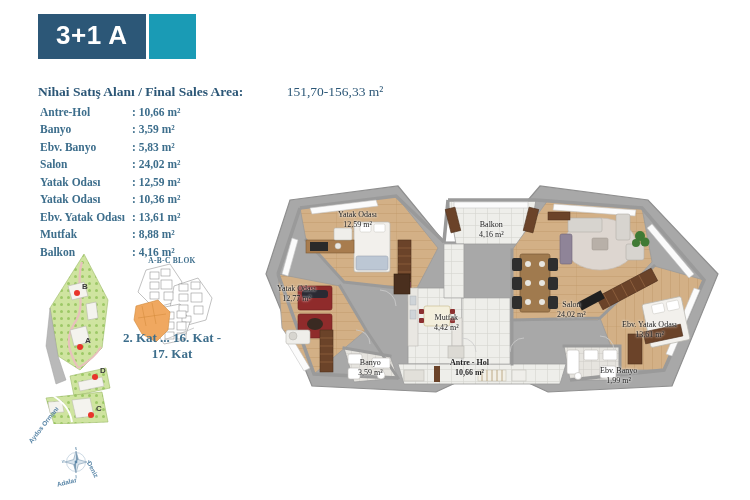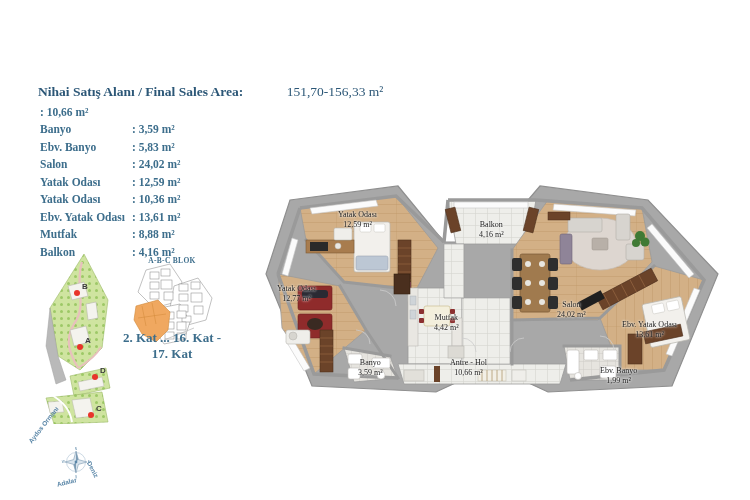--- a/index.html
+++ b/index.html
@@ -75,30 +75,32 @@
   }
   .roomlbl .nm { display: block; }
   .roomlbl .ar { display: block; }
 </style>
 </head>
 <body>
 
 <div id="page">
 
   <div class="title-row">
+    <div class="title-badge">3+1 A</div>
     <div class="title-accent"></div>
   </div>
 
   <div class="area-line">
     <span class="lbl">Nihai Satış Alanı / Final Sales Area:</span>
     <span class="val">151,70-156,33 m²</span>
   </div>
 
   <div class="specs" id="specs-list">
       <div class="spec-row">
+        <span class="spec-name">Antre-Hol</span>
         <span class="spec-val">: 10,66 m²</span>
       </div>
       <div class="spec-row">
         <span class="spec-name">Banyo</span>
         <span class="spec-val">: 3,59 m²</span>
       </div>
       <div class="spec-row">
         <span class="spec-name">Ebv. Banyo</span>
         <span class="spec-val">: 5,83 m²</span>
       </div>
@@ -487,21 +489,21 @@
           <span class="ar">3,59 m²</span>
         </div>
         <div class="roomlbl" style="left: 186px; top: 135px;">
           <span class="nm">Mutfak</span>
           <span class="ar">4,42 m²</span>
         </div>
         <div class="roomlbl" style="left: 231px; top: 42px;">
           <span class="nm">Balkon</span>
           <span class="ar">4,16 m²</span>
         </div>
-        <div class="roomlbl" style="left: 202px; top: 180px;">
+        <div class="roomlbl" style="left: 202px; top: 180px; font-weight: bold;">
           <span class="nm">Antre - Hol</span>
           <span class="ar">10,66 m²</span>
         </div>
         <div class="roomlbl" style="left: 309px; top: 122px;">
           <span class="nm">Salon</span>
           <span class="ar">24,02 m²</span>
         </div>
         <div class="roomlbl" style="left: 374px; top: 142px;">
           <span class="nm">Ebv. Yatak Odası</span>
           <span class="ar">13,61 m²</span>

